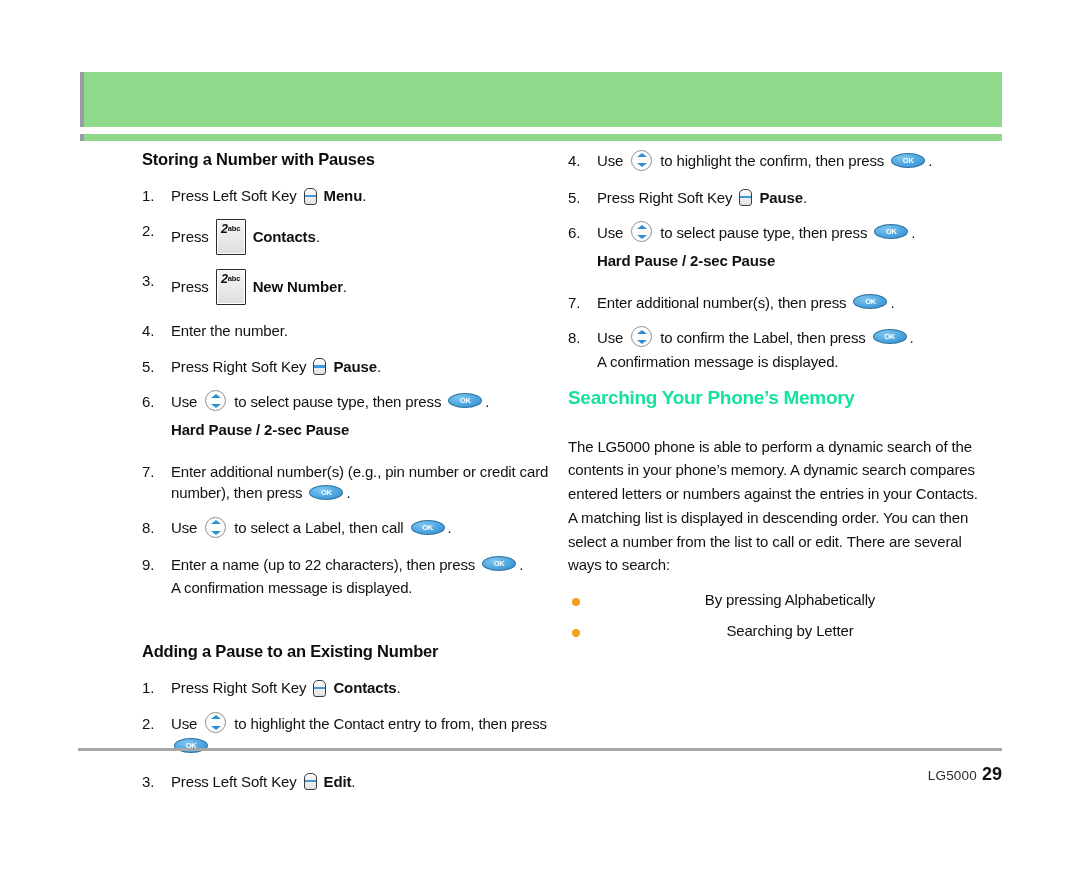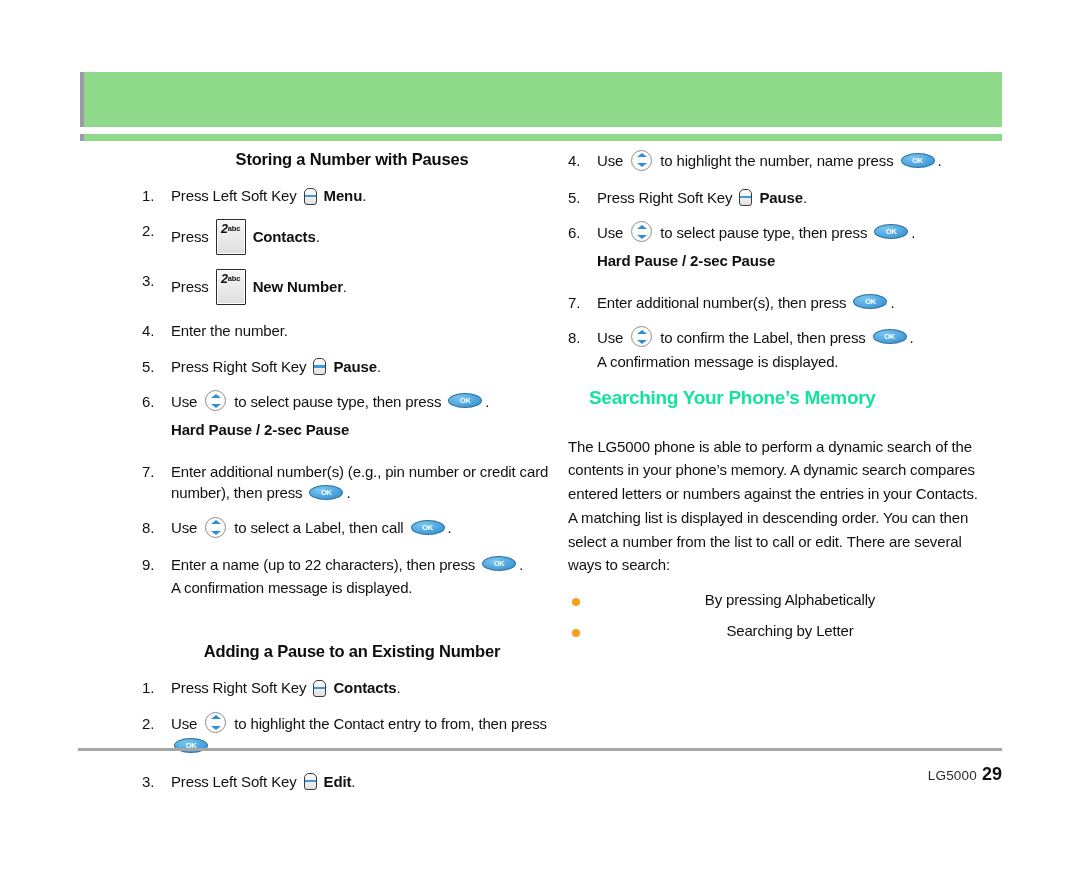--- a/index.html
+++ b/index.html
@@ -40,21 +40,20 @@
   .col-left  { left:142px; }
   .col-right { left:568px; }
 
   
   h2.sec-title {
     font-size:16.5px;
     font-weight:bold;
     letter-spacing:-0.2px;
     margin:0 0 16px 0;
     color:#0d0d0d;
-    text-align:center;
   }
   h2.sec-title.spaced { margin-top:44px; }
 
   h2.green-title {
     font-size:19px;
     font-weight:bold;
     letter-spacing:-0.3px;
     margin:0 0 26px 0;
     color:#15E39B;
   }
@@ -234,33 +233,33 @@
 
     <ol class="steps" id="L3">
         <li><span class="num">1.</span><span>Press Right Soft Key </span><span class="ico ico-soft"></span><b> Contacts</b><span>.</span></li>
         <li><span class="num">2.</span><span>Use </span><span class="ico ico-nav"><span class="chev chev-up"></span><span class="chev chev-dn"></span></span><span> to highlight the Contact entry to from, then press </span><span class="ico ico-ok">OK</span><span>.</span></li>
         <li><span class="num">3.</span><span>Press Left Soft Key </span><span class="ico ico-soft"></span><b> Edit</b><span>.</span></li>
       </ol>
   </div>
 
   <div class="col col-right">
     <ol class="steps" id="R1">
-        <li><span class="num">4.</span><span>Use </span><span class="ico ico-nav"><span class="chev chev-up"></span><span class="chev chev-dn"></span></span><span> to highlight the number, name press </span><span class="ico ico-ok">OK</span><span>.</span></li>
+        <li><span class="num">4.</span><span>Use </span><span class="ico ico-nav"><span class="chev chev-up"></span><span class="chev chev-dn"></span></span><span> to highlight the confirm, then press </span><span class="ico ico-ok">OK</span><span>.</span></li>
         <li><span class="num">5.</span><span>Press Right Soft Key </span><span class="ico ico-soft"></span><b> Pause</b><span>.</span></li>
         <li><span class="num">6.</span><span>Use </span><span class="ico ico-nav"><span class="chev chev-up"></span><span class="chev chev-dn"></span></span><span> to select pause type, then press </span><span class="ico ico-ok">OK</span><span>.</span></li>
       </ol>
 
     <div class="sub-line bold">Hard Pause / 2-sec Pause</div>
 
     <ol class="steps" id="R2">
         <li><span class="num">7.</span><span>Enter additional number(s), then press </span><span class="ico ico-ok">OK</span><span>.</span></li>
         <li><span class="num">8.</span><span>Use </span><span class="ico ico-nav"><span class="chev chev-up"></span><span class="chev chev-dn"></span></span><span> to confirm the Label, then press </span><span class="ico ico-ok">OK</span><span>.</span><span class="note">A confirmation message is displayed.</span></li>
       </ol>
 
-    <h2 class="green-title" style="color: rgb(21, 227, 155); margin-left: 21px;">Searching Your Phone’s Memory</h2>
+    <h2 class="green-title" style="color: rgb(21, 227, 155);">Searching Your Phone’s Memory</h2>
 
     <p class="body-para">The LG5000 phone is able to perform a dynamic search of the contents in your phone’s memory. A dynamic search compares entered letters or numbers against the entries in your Contacts. A matching list is displayed in descending order. You can then select a number from the list to call or edit. There are several ways to search:</p>
 
     <ul class="bullets" id="B1">
         <li>By pressing Alphabetically</li>
         <li>Searching by Letter</li>
       </ul>
   </div>
 
   <div class="footer-rule"></div>

